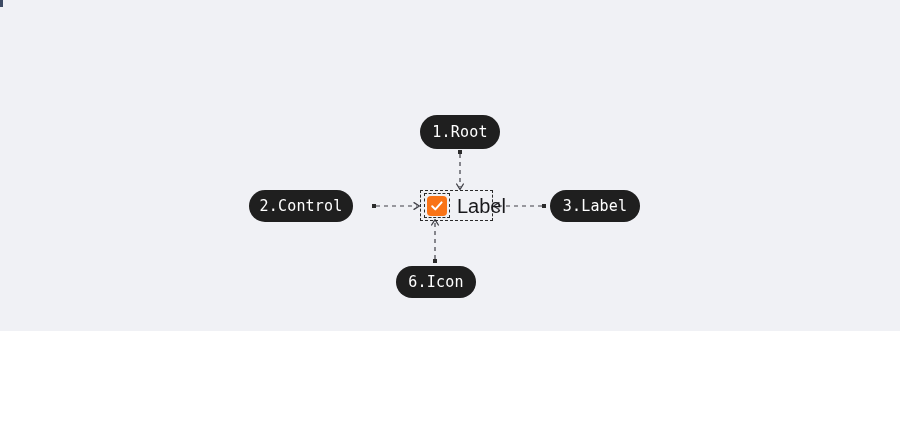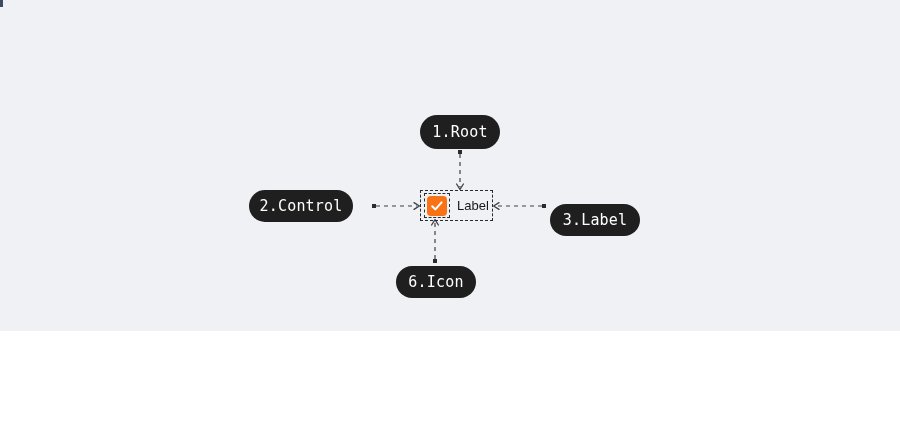--- a/index.html
+++ b/index.html
@@ -44,21 +44,21 @@
     border-radius: 999px;
     font-family: "DejaVu Sans Mono", "Liberation Mono", monospace;
     font-size: 15px;
     letter-spacing: 0.2px;
     white-space: nowrap;
     user-select: none;
   }
 
   .pill-root    { left: 420px; top: 115px; width: 80px;  height: 34px; }
   .pill-control { left: 249px; top: 190px; width: 104px; height: 32px; }
-  .pill-label3  { left: 550px; top: 204px; width: 90px;  height: 32px; }
+  .pill-label3  { left: 550px; top: 190px; width: 90px;  height: 32px; }
   .pill-icon    { left: 396px; top: 266px; width: 80px;  height: 32px; }
 
   
   #connectors {
     position: absolute;
     left: 0;
     top: 0;
     width: 900px;
     height: 425px;
     pointer-events: none;
@@ -103,21 +103,21 @@
 
   .checkbox svg {
     display: block;
   }
 
   .center-label {
     position: absolute;
     left: 457px;
     top: 197px;
     font-family: "Liberation Sans", sans-serif;
-    font-size: 13px;
+    font-size: 20px;
     color: #18181b;
     line-height: 18px;
     white-space: nowrap;
     user-select: none;
   }
 </style>
 </head>
 <body>
 
 <div id="canvas">

